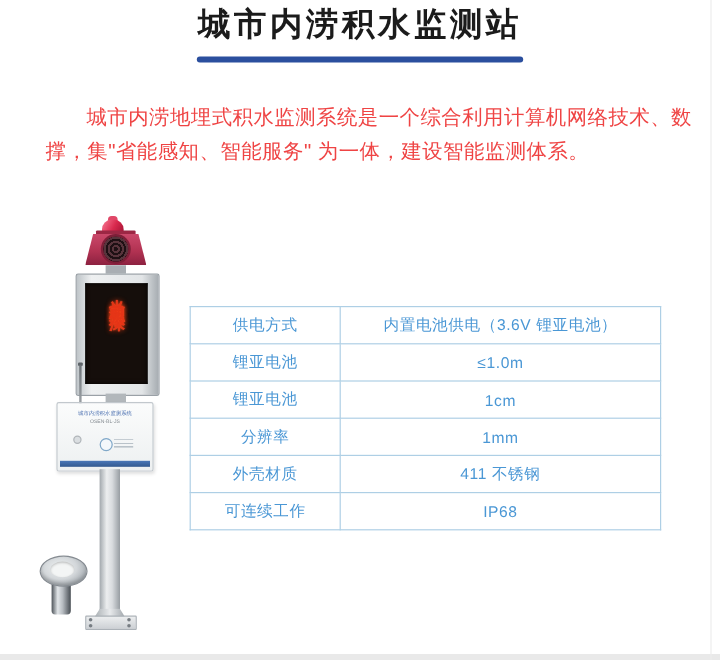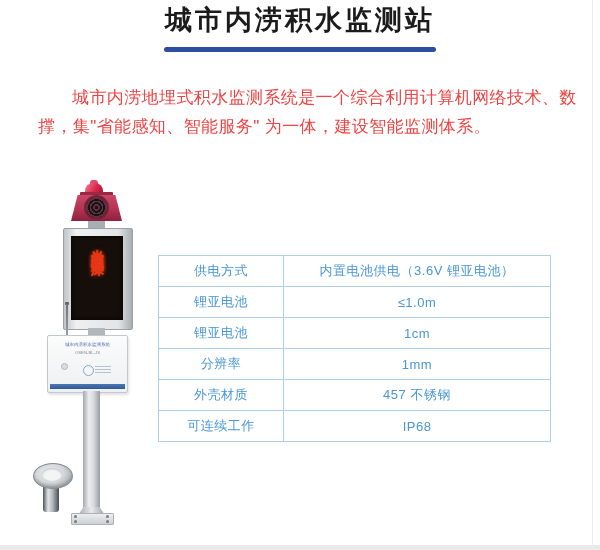--- a/index.html
+++ b/index.html
@@ -154,21 +154,21 @@
     <tr>
       <td class="lbl">锂亚电池</td>
       <td>1cm</td>
     </tr>
     <tr>
       <td class="lbl">分辨率</td>
       <td>1mm</td>
     </tr>
     <tr>
       <td class="lbl">外壳材质</td>
-      <td>457 不锈钢</td>
+      <td>411 不锈钢</td>
     </tr>
     <tr>
       <td class="lbl">可连续工作</td>
       <td>IP68</td>
     </tr>
   </tbody>
 </table>
 
 <div class="bottom-strip"></div>
 <div class="right-edge"></div>

